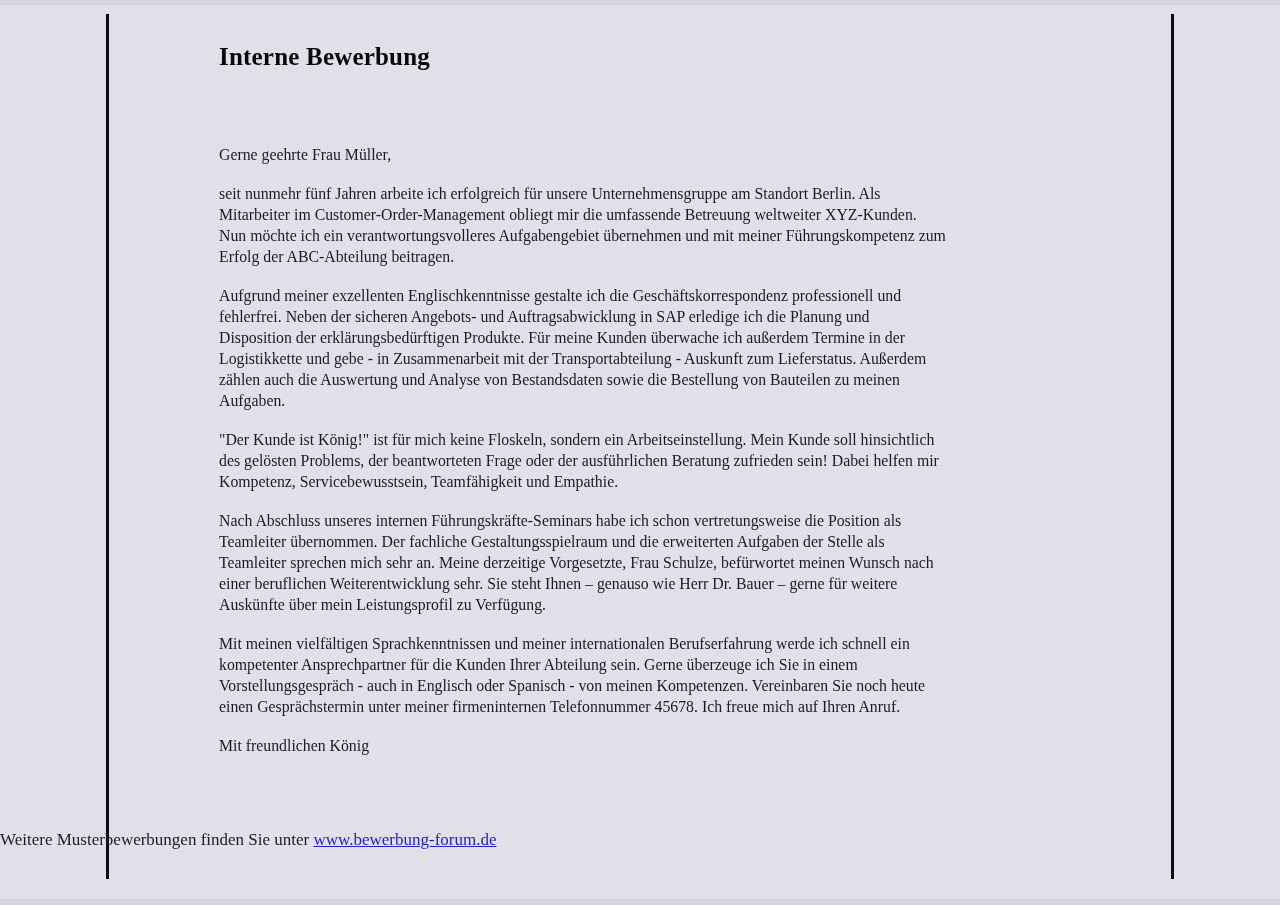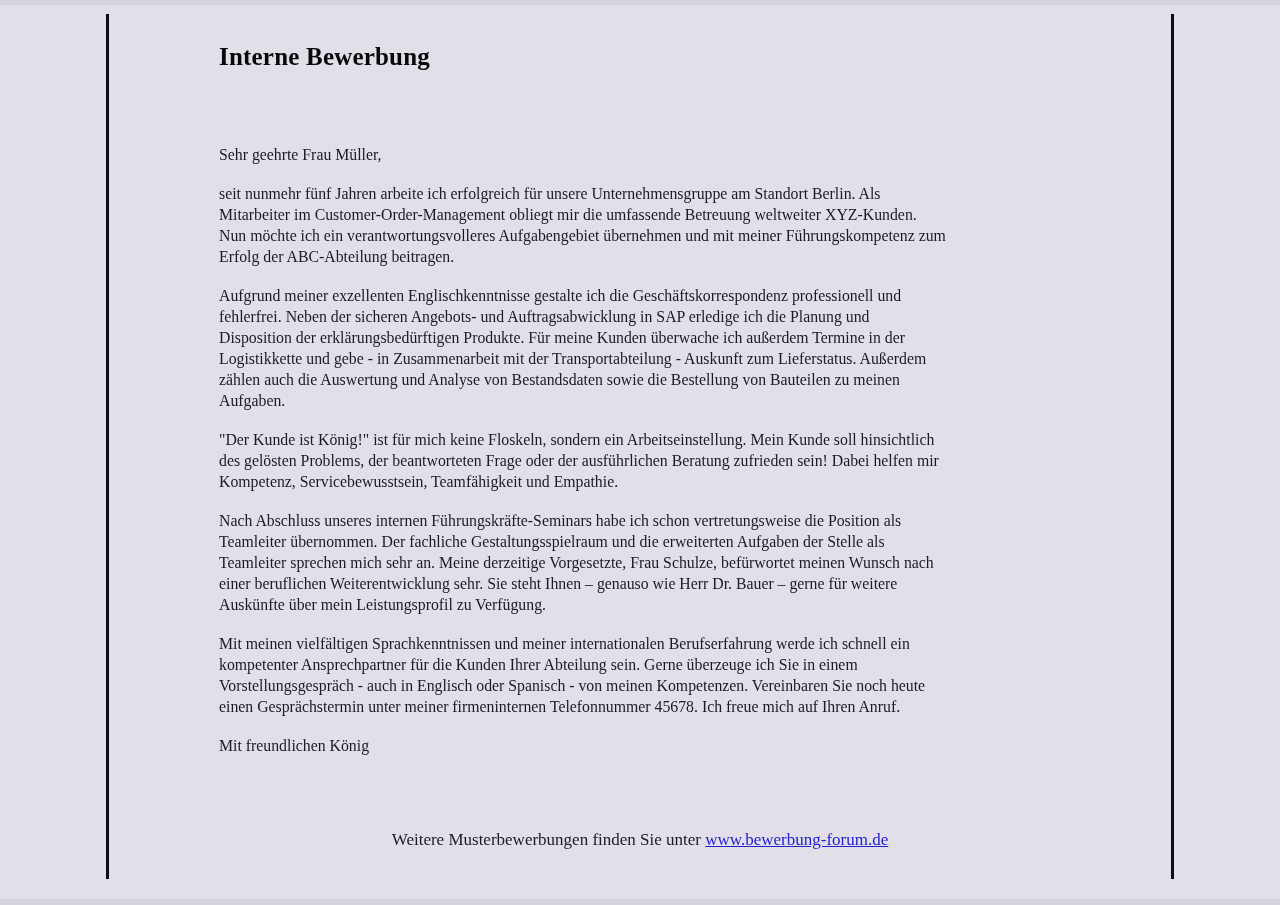--- a/index.html
+++ b/index.html
@@ -60,21 +60,21 @@
     font-size: 15.8px;
     line-height: 21px;
     white-space: pre-line;
   }
   .para { margin-top: 18px; }
   .footer {
     position: absolute;
     left: 0;
     top: 830px;
     width: 1280px;
-    text-align: center;
+    text-align: left;
     font-size: 17px;
     color: var(--text);
   }
   .footer a {
     color: var(--link);
     text-decoration: underline;
     cursor: pointer;
   }
 </style>
 </head>
@@ -82,21 +82,21 @@
 
 <div class="page">
   <div class="edge-strip top"></div>
   <div class="edge-strip bottom"></div>
   <div class="vrule left"></div>
   <div class="vrule right"></div>
 
   <div class="content">
     <h1 class="doc-title">Interne Bewerbung</h1>
 
-    <div class="body-text salutation">Sehr geehrte Frau Müller,</div>
+    <div class="body-text salutation">Gerne geehrte Frau Müller,</div>
 
     <div class="body-text para">seit nunmehr fünf Jahren arbeite ich erfolgreich für unsere Unternehmensgruppe am Standort Berlin. Als
 Mitarbeiter im Customer-Order-Management obliegt mir die umfassende Betreuung weltweiter XYZ-Kunden.
 Nun möchte ich ein verantwortungsvolleres Aufgabengebiet übernehmen und mit meiner Führungskompetenz zum
 Erfolg der ABC-Abteilung beitragen.</div>
     <div class="body-text para">Aufgrund meiner exzellenten Englischkenntnisse gestalte ich die Geschäftskorrespondenz professionell und
 fehlerfrei. Neben der sicheren Angebots- und Auftragsabwicklung in SAP erledige ich die Planung und
 Disposition der erklärungsbedürftigen Produkte. Für meine Kunden überwache ich außerdem Termine in der
 Logistikkette und gebe - in Zusammenarbeit mit der Transportabteilung - Auskunft zum Lieferstatus. Außerdem
 zählen auch die Auswertung und Analyse von Bestandsdaten sowie die Bestellung von Bauteilen zu meinen

